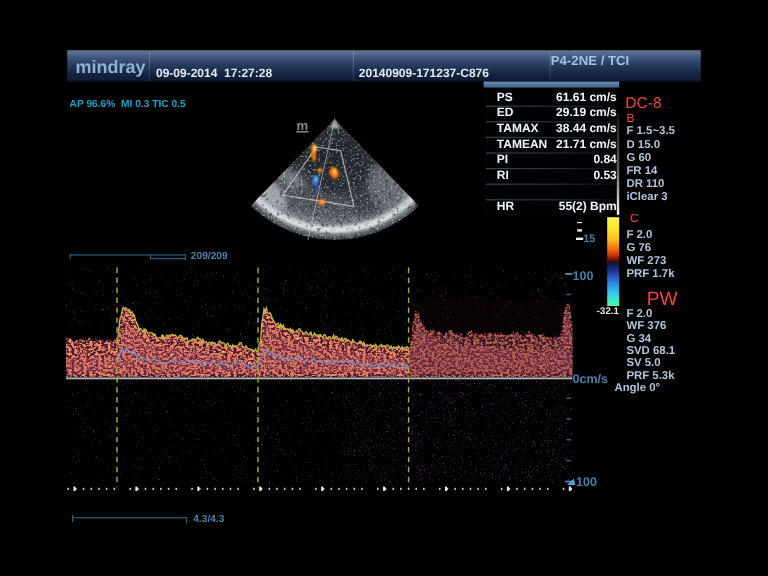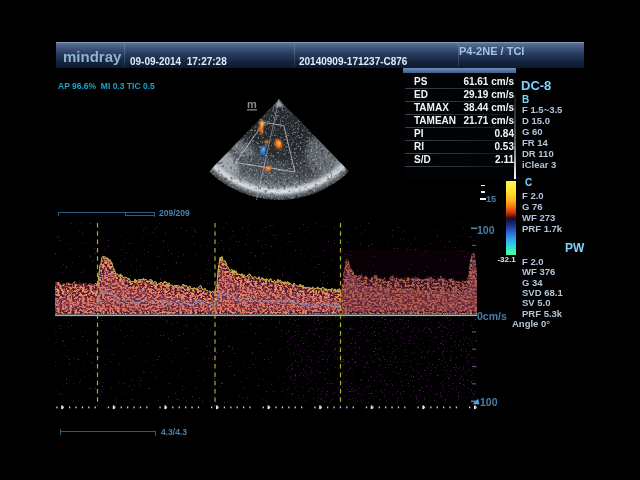--- a/index.html
+++ b/index.html
@@ -20,21 +20,21 @@
 
 #meas{left:403px;top:68px;width:113px;height:112px;background:#010204;}
 #meas .strip{position:absolute;left:0;top:0;width:100%;height:5px;
   background:linear-gradient(to bottom,#6e90b8,#3a608c);}
 #meas .row{position:absolute;left:0;width:100%;height:13px;}
 #meas .lbl{position:absolute;left:11px;top:1px;font-size:10px;font-weight:bold;color:#f2f5fa;}
 #meas .val{position:absolute;right:2px;top:1px;font-size:10px;font-weight:bold;color:#f2f5fa;}
 #meas .rsep{position:absolute;left:2px;width:108px;height:1px;
   background:linear-gradient(to right,#3d434e,#262c35 60%,#0c0f14 95%);}
 
-.cy{position:absolute;font-weight:bold;color:#7dd3fc;}
+.cy{position:absolute;font-weight:normal;color:#ef4444;}
 .pr{position:absolute;font-size:9.5px;font-weight:bold;color:#b0c5dc;}
 
 #cbar{left:506px;top:181px;width:10px;height:74px;
   background:linear-gradient(to bottom,
    #fff44e 0%,#ffe42e 14%,#ffb81e 26%,#f4740e 35%,#d03c08 42%,#851606 47%,#2a0d14 50%,
    #10164a 53%,#1c2c7c 59%,#2850bc 66%,#2f84de 74%,#2fc2ec 84%,#3aeec6 94%,#55f69e 100%);}
 #gbar{left:514px;top:95px;width:2px;height:84px;
   background:linear-gradient(to bottom,#15181c 0%,#5a6065 55%,#ffffff 100%);}
 #m321{left:496px;top:255px;width:21px;text-align:center;font-size:8px;font-weight:bold;color:#e8e8e8;}
 
@@ -164,41 +164,41 @@
     <div class="row" style="top:59px;text-align:center;">
         <span class="lbl">PI</span>
         <span class="val">0.84</span>
       </div>
     <div class="rsep" style="top:72px;"></div>
     <div class="row" style="top:72px;">
         <span class="lbl">RI</span>
         <span class="val">0.53</span>
       </div>
     <div class="rsep" style="top:85px;"></div>
-    <div class="row" style="top:85px;">
-        <span class="lbl">S/D</span>
-        <span class="val">2.11</span>
-      </div>
     <div class="rsep" style="top:98px;"></div>
+    <div class="row" style="top:98px;">
+        <span class="lbl">HR</span>
+        <span class="val">55(2) Bpm</span>
+      </div>
   </div>
 
   <div class="cy" style="left:521px;top:78px;font-size:13px;">DC-8</div>
   <div class="cy" style="left:522px;top:93.5px;font-size:10px;">B</div>
   <div class="pr" style="left:522px;top:103.5px;">F 1.5~3.5</div>
   <div class="pr" style="left:522px;top:114.5px;">D 15.0</div>
   <div class="pr" style="left:522px;top:125.5px;">G 60</div>
   <div class="pr" style="left:522px;top:136.5px;">FR 14</div>
   <div class="pr" style="left:522px;top:147.5px;">DR 110</div>
   <div class="pr" style="left:522px;top:158.5px;">iClear 3</div>
   <div class="cy" style="left:525px;top:176.5px;font-size:10px;">C</div>
   <div class="pr" style="left:522px;top:190px;">F 2.0</div>
   <div class="pr" style="left:522px;top:201px;">G 76</div>
   <div class="pr" style="left:522px;top:212px;">WF 273</div>
   <div class="pr" style="left:522px;top:223px;">PRF 1.7k</div>
-  <div class="cy" style="left:525px;top:240.5px;font-size:12px;padding-left:40px;">PW</div>
+  <div class="cy" style="left:499px;top:240.5px;font-size:16px;padding-left:40px;">PW</div>
   <div class="pr" style="left:522px;top:256px;">F 2.0</div>
   <div class="pr" style="left:522px;top:266.3px;">WF 376</div>
   <div class="pr" style="left:522px;top:276.6px;">G 34</div>
   <div class="pr" style="left:522px;top:287px;">SVD 68.1</div>
   <div class="pr" style="left:522px;top:297.3px;">SV 5.0</div>
   <div class="pr" style="left:522px;top:307.6px;">PRF 5.3k</div>
   <div class="pr" style="left:512px;top:318px;">Angle 0°</div>
 
   <div class="abs" style="left:481px;top:184.5px;width:4px;height:1.5px;background:#e8ecef;"></div>
   <div class="abs" style="left:481px;top:191.2px;width:4px;height:1.5px;background:#e8ecef;"></div>

